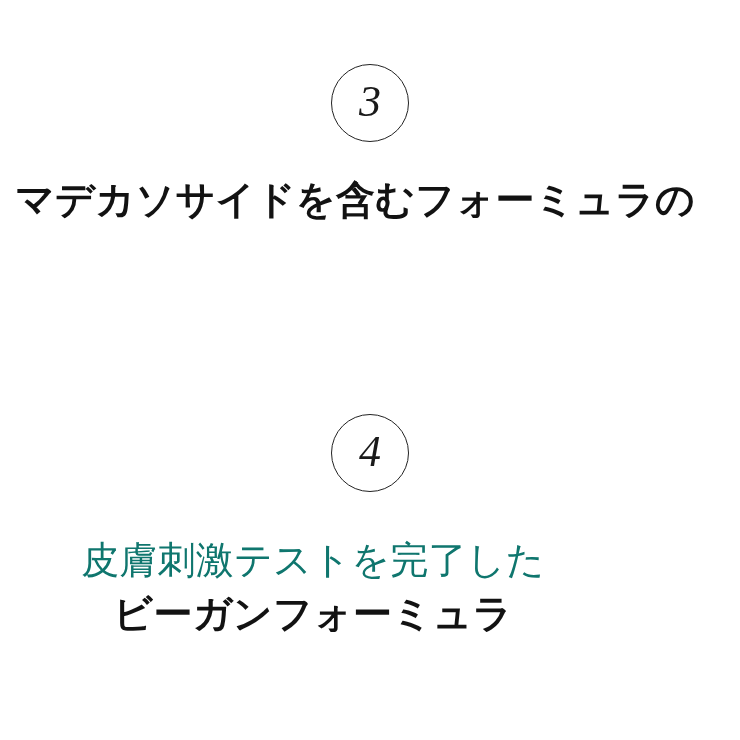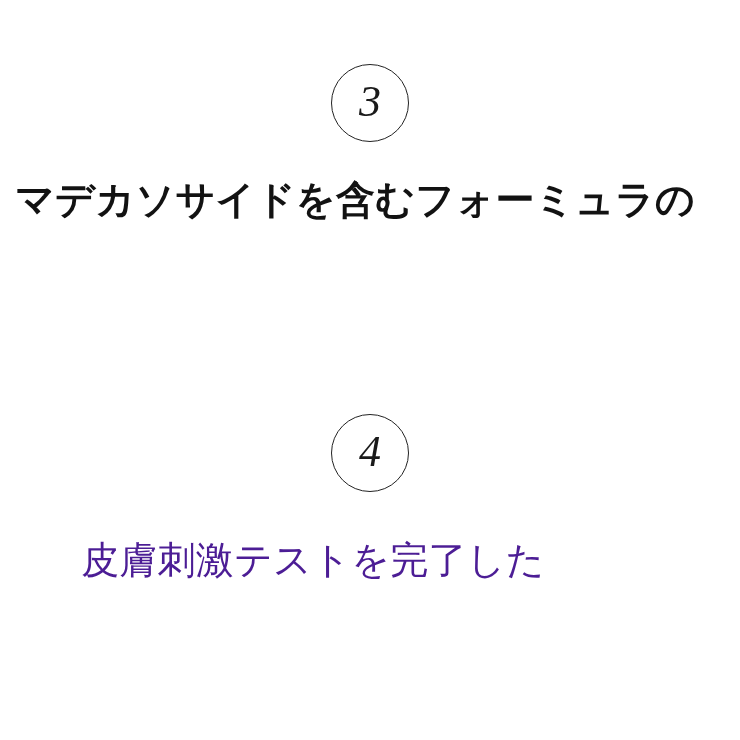--- a/index.html
+++ b/index.html
@@ -72,21 +72,21 @@
     font-weight: 700;
     font-size: 39px;
     line-height: 54px;
     color: #121212;
   }
 
   .line-regular {
     font-weight: 400;
     font-size: 38px;
     line-height: 54px;
-    color: #4c1d95;
+    color: #0f766e;
   }
 
   
   #badge-3 { top: 64px; }
   #block-3 { top: 173px; }
 
   #badge-4 { top: 414px; }
   #block-4 { top: 533px; }
 </style>
 </head>
@@ -101,15 +101,16 @@
   <div class="text-block" id="block-3">
     <span class="line line-bold">マデカソサイドを含むフォーミュラの</span>
   </div>
 
   <div class="badge" id="badge-4">
     <span class="badge-num">4</span>
   </div>
 
   <div class="text-block" id="block-4">
     <span class="line line-regular">皮膚刺激テストを完了した</span>
+    <span class="line line-bold">ビーガンフォーミュラ</span>
   </div>
 
 </div>
 
 </body></html>

